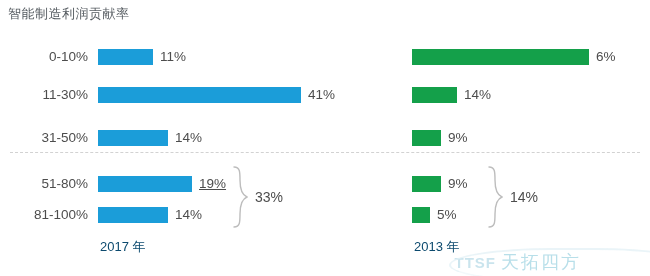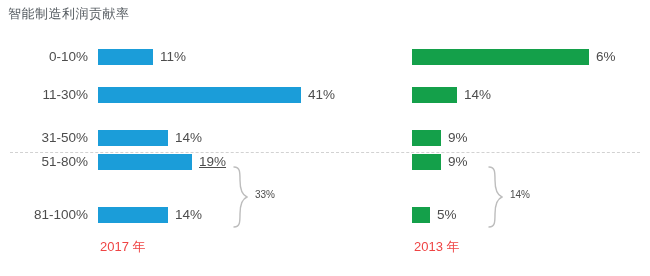--- a/index.html
+++ b/index.html
@@ -45,26 +45,26 @@
   
   .divider{
     position:absolute;left:10px;top:152px;width:630px;height:0;
     border-top:1px dashed #d2d2d2;
   }
 
   
   .brace{position:absolute;}
   .brace svg{display:block;}
   .brace-value{
-    position:absolute;font-size:10px;color:#4d4d4d;white-space:nowrap;
+    position:absolute;font-size:14px;color:#4d4d4d;white-space:nowrap;
   }
 
   
   .group-label{
-    position:absolute;font-size:13px;color:#ef4444;white-space:nowrap;
+    position:absolute;font-size:13px;color:#0c4a6e;white-space:nowrap;
   }
 
   
   .watermark{
     position:absolute;right:4px;bottom:2px;
     display:flex;align-items:center;gap:5px;
     opacity:.55;
     pointer-events:none;
   }
   .wm-mark{
@@ -120,21 +120,21 @@
       <div class="bar-value" style="left:77px;">14%</div>
     </div>
     <div class="bar-wrap" style="left:412px;">
       <div class="bar green" style="left:0;width:29px;"></div>
       <div class="bar-value" style="left:36px;">9%</div>
     </div>
   </div>
 
   <div class="divider"></div>
 
-  <div class="row" style="top:150px;">
+  <div class="row" style="top:172px;">
     <div class="cat-label">51-80%</div>
     <div class="bar-wrap" style="left:98px;">
       <div class="bar blue" style="left:0;width:94px;"></div>
       <div class="bar-value" style="left:101px;text-decoration:underline;">19%</div>
     </div>
     <div class="bar-wrap" style="left:412px;">
       <div class="bar green" style="left:0;width:29px;"></div>
       <div class="bar-value" style="left:36px;">9%</div>
     </div>
   </div>
@@ -161,14 +161,19 @@
   <div class="brace" style="left:487px;top:166px;">
     <svg width="16" height="62" viewBox="0 0 16 62" fill="none">
       <path d="M2 1 C8 1 8 6 8 14 C8 24 10 29 15 31 C10 33 8 38 8 48 C8 56 8 61 2 61" stroke="#bdbdbd" stroke-width="1.4" fill="none" stroke-linecap="round"></path>
     </svg>
   </div>
   <div class="brace-value" style="left:510px;top:189px;">14%</div>
 
   <div class="group-label" style="left:100px;top:238px;">2017 年</div>
   <div class="group-label" style="left:414px;top:238px;">2013 年</div>
 
+  <div class="watermark">
+    <div class="wm-swoosh"></div>
+    <span class="wm-mark">TTSF</span>
+    <span class="wm-text">天拓四方</span>
+  </div>
 
 </div>
 
 </body></html>

